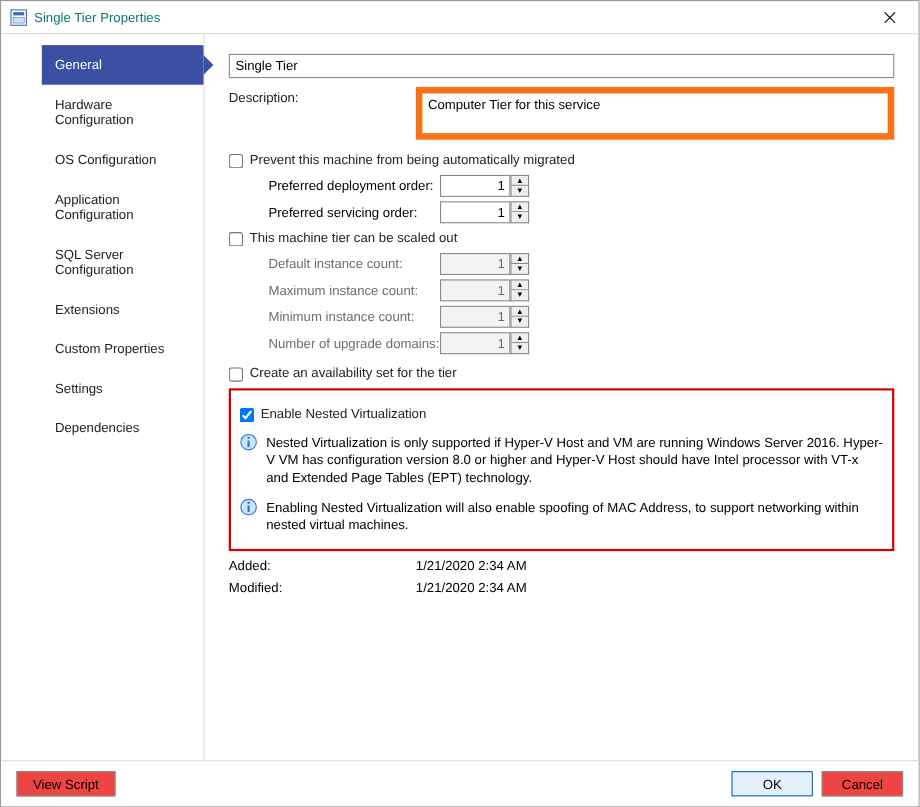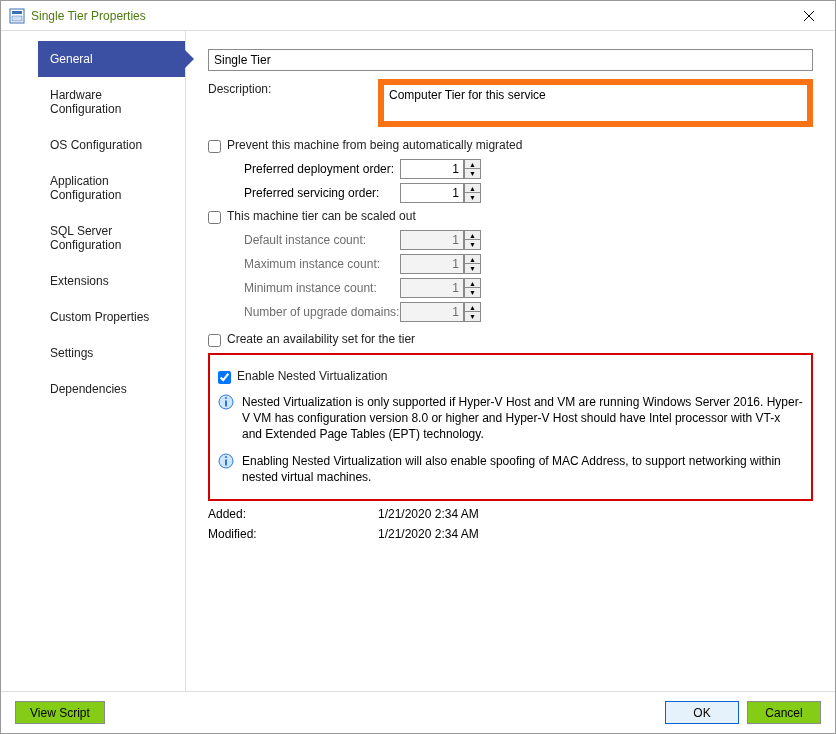--- a/index.html
+++ b/index.html
@@ -1,21 +1,21 @@
 <!DOCTYPE html>
 <html><head>
   <meta charset="utf-8">
   <style>
     * { box-sizing: border-box; margin: 0; padding: 0; font-family: "Segoe UI", Tahoma, sans-serif; font-size: 12px; }
     body { background: #fff; width: 836px; height: 734px; overflow: hidden; border: 1px solid #999; position: relative; }
 
     
     .titlebar { height: 30px; display: flex; align-items: center; padding: 0 4px; border-bottom: 1px solid #ddd; }
     .titlebar .appicon { width: 16px; height: 16px; margin: 0 6px 0 4px; display:inline-flex; }
-    .titlebar .title { flex: 1; font-size: 12px; color: #4d7c0f; }
+    .titlebar .title { flex: 1; font-size: 12px; color: #0f766e; }
     .titlebar .closebtn { width: 44px; height: 28px; display:flex; align-items:center; justify-content:center; cursor:pointer; }
 
     
     .content { display: flex; height: calc(100% - 30px - 42px); }
     .sidebar { width: 185px; border-right: 1px solid #ddd; padding-top: 10px; }
     .sidebar .item { padding: 11px 12px; cursor:pointer; color:#222; position:relative;margin-left:37px; }
     .sidebar .item.active { background: #3b4fa3; color:#fff; }
     .sidebar .item.active::after { content:""; position:absolute; right:-9px; top:50%; transform:translateY(-50%); width:0; height:0; border-top:9px solid transparent; border-bottom:9px solid transparent; border-left:9px solid #3b4fa3; }
 
     .main { flex:1; padding: 18px 22px 10px 22px; overflow:auto; }
@@ -41,21 +41,21 @@
     .info { display:flex; gap:8px; margin: 10px 0 4px 0; align-items:flex-start; }
     .info .iicon { width:16px; height:16px; flex-shrink:0; }
     .info .itext { flex:1; line-height:1.35; }
 
     .meta { display:flex; margin-top:6px; }
     .meta .mlbl { width:170px; }
 
     
     .footer { position:absolute; bottom:0; left:0; right:0; height:42px; border-top:1px solid #ddd; display:flex; align-items:center; padding: 0 14px; background:#fff; }
     .footer .spacer { flex:1; }
-    .btn { height:23px; min-width:74px; padding:0 14px; border:1px solid #8a8a8a; background:#84cc16; cursor:pointer; font-size:12px; }
+    .btn { height:23px; min-width:74px; padding:0 14px; border:1px solid #8a8a8a; background:#ef4444; cursor:pointer; font-size:12px; }
     .btn.primary { border:1px solid #0b61d6; background:#e5f1fb; }
     .btn + .btn { margin-left:8px; }
   </style>
 </head>
 <body>
 
 <div class="titlebar">
   <span class="appicon">
     <svg viewBox="0 0 16 16">
         <rect x="1" y="1" width="14" height="14" fill="#fff" stroke="#3b6fb5"></rect>

